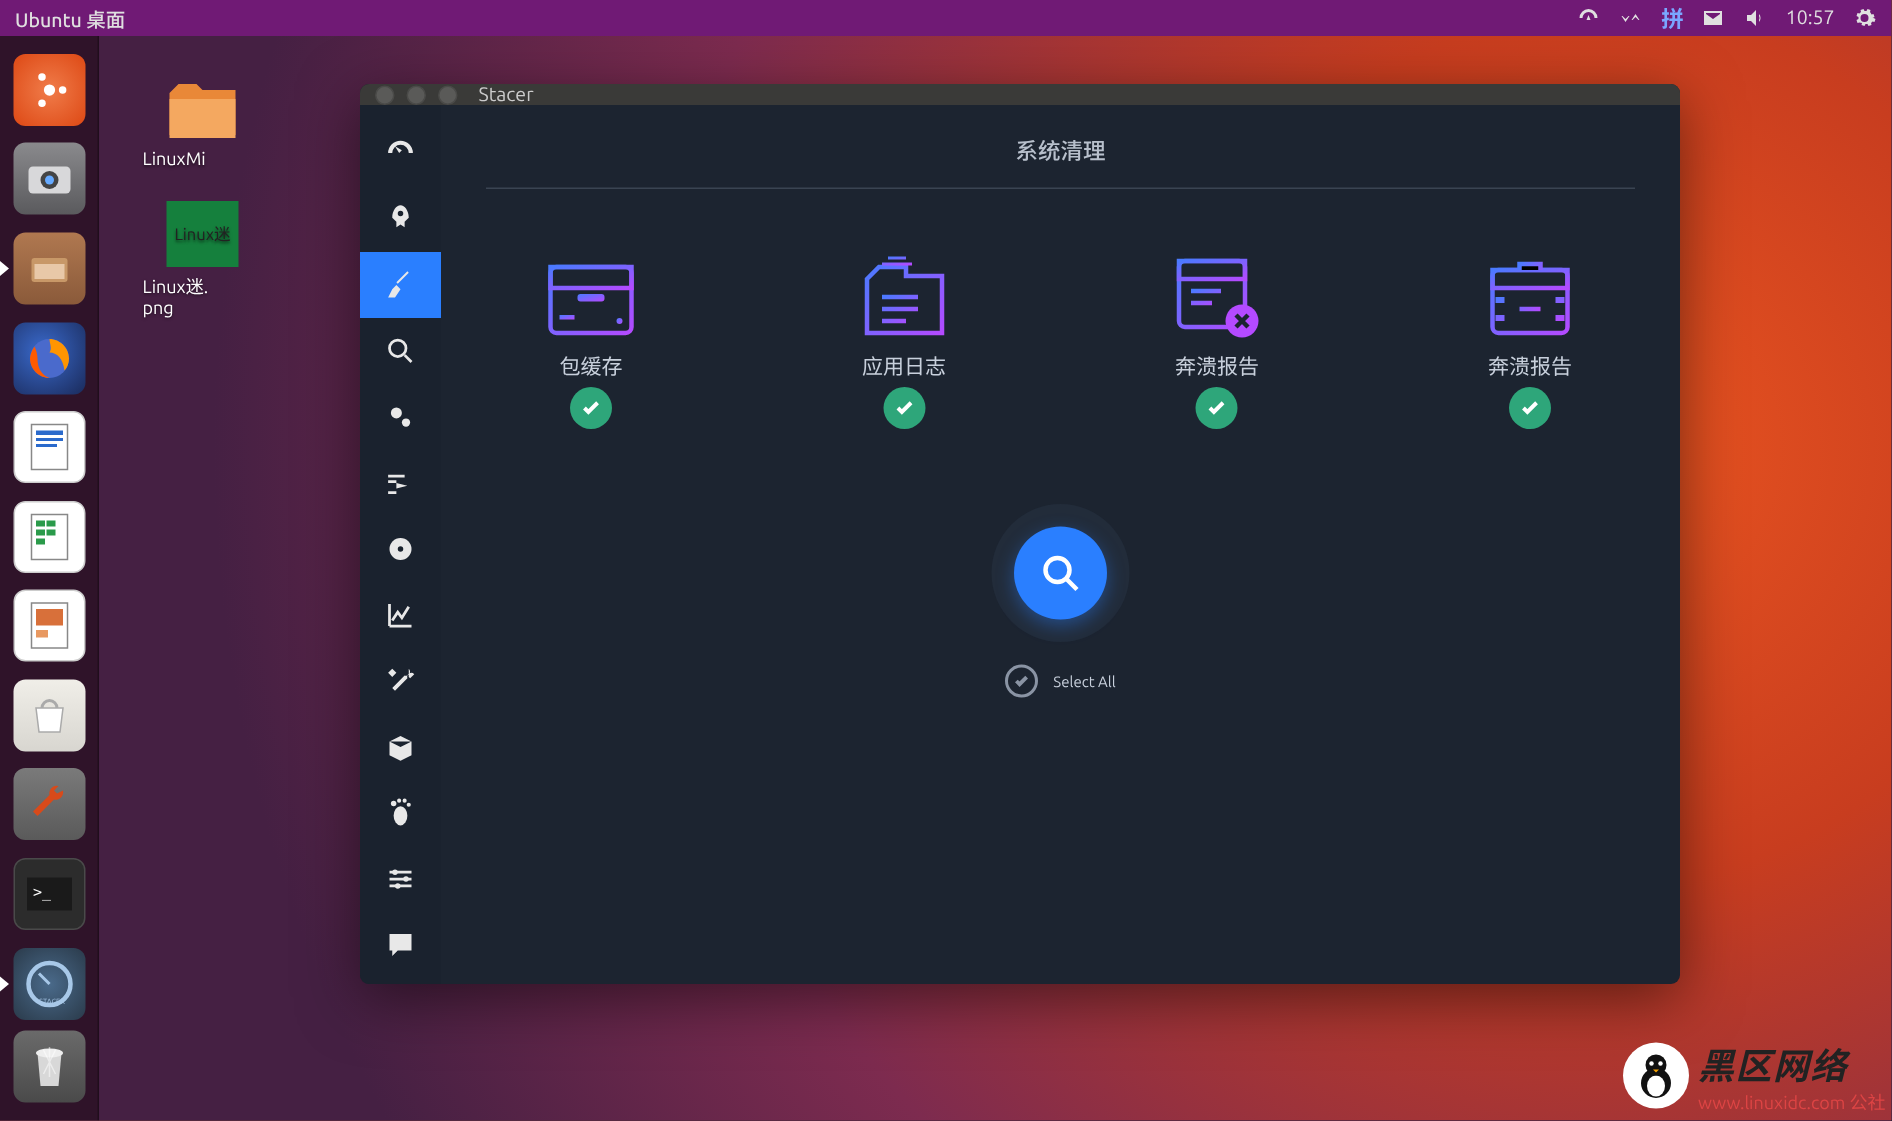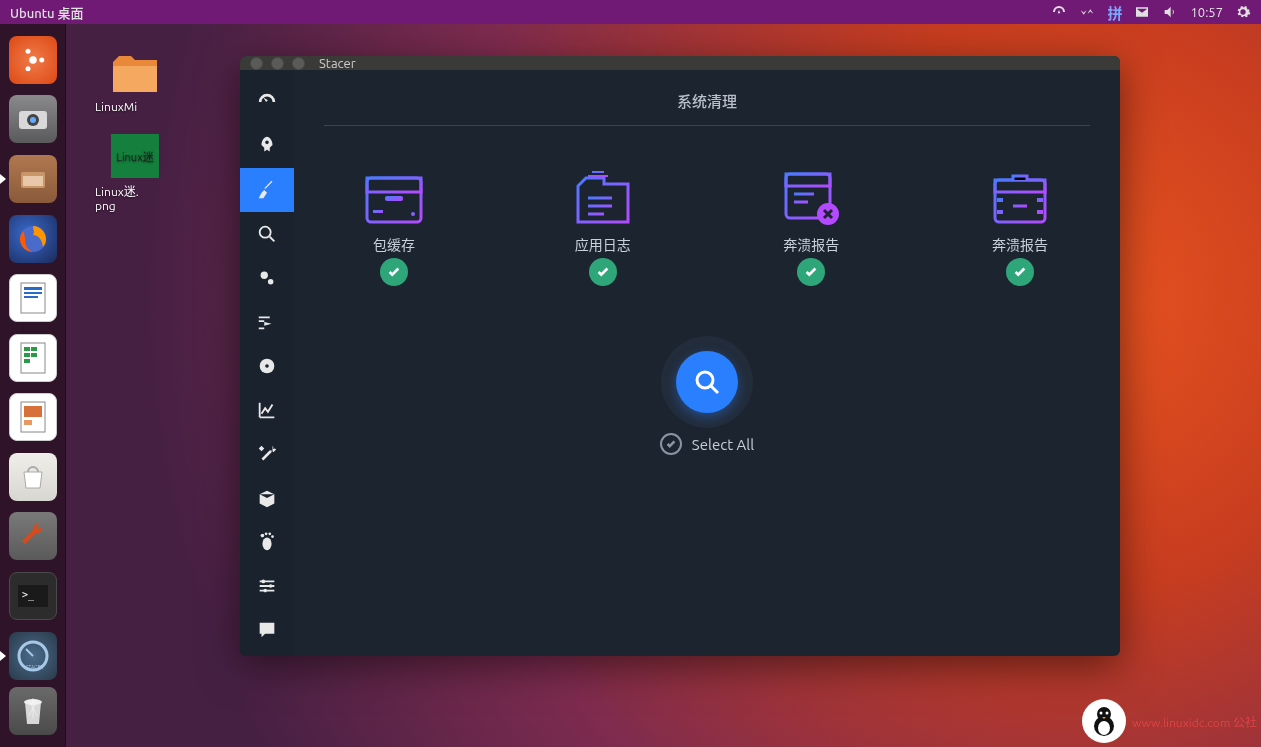--- a/index.html
+++ b/index.html
@@ -130,22 +130,22 @@
   display:flex; align-items:center; justify-content:center;
   margin-top:10px;
 }
 .scan-btn {
   width:62px; height:62px; border-radius:50%; background:#2a7fff;
   display:flex; align-items:center; justify-content:center;
   box-shadow:0 4px 12px rgba(42,127,255,0.4);
 }
 .scan-btn svg { width:28px; height:28px; stroke:#fff; stroke-width:3; fill:none; }
 .select-all {
-  margin-top:5px; display:flex; align-items:center; gap:10px;
-  color:#c8d0dc; font-size:15px;
+  margin-top:15px; display:flex; align-items:center; gap:10px;
+  color:#c8d0dc; font-size:10px;
 }
 .select-all .ring {
   width:22px; height:22px; border-radius:50%; border:2px solid #8a94a4;
   display:flex; align-items:center; justify-content:center;
 }
 .select-all .ring svg { width:12px; height:12px; stroke:#8a94a4; stroke-width:3; fill:none; }
 
 
 .watermark {
   position:absolute; right:4px; bottom:4px; z-index:20;
@@ -528,15 +528,16 @@
     <svg width="34" height="34" viewBox="0 0 34 34">
         <ellipse cx="17" cy="22" rx="10" ry="10" fill="#111"></ellipse>
         <ellipse cx="17" cy="24" rx="6" ry="7" fill="#fff"></ellipse>
         <circle cx="17" cy="10" r="7" fill="#111"></circle>
         <circle cx="14" cy="9" r="1.5" fill="#fff"></circle>
         <circle cx="20" cy="9" r="1.5" fill="#fff"></circle>
         <path d="M15 13l2 2 2-2z" fill="#f4a000"></path>
       </svg>
   </div>
   <div>
+    <div style="letter-spacing:1px">黑区网络</div>
     <div class="sub">www.linuxidc.com 公社</div>
   </div>
 </div>
 
 </body></html>

